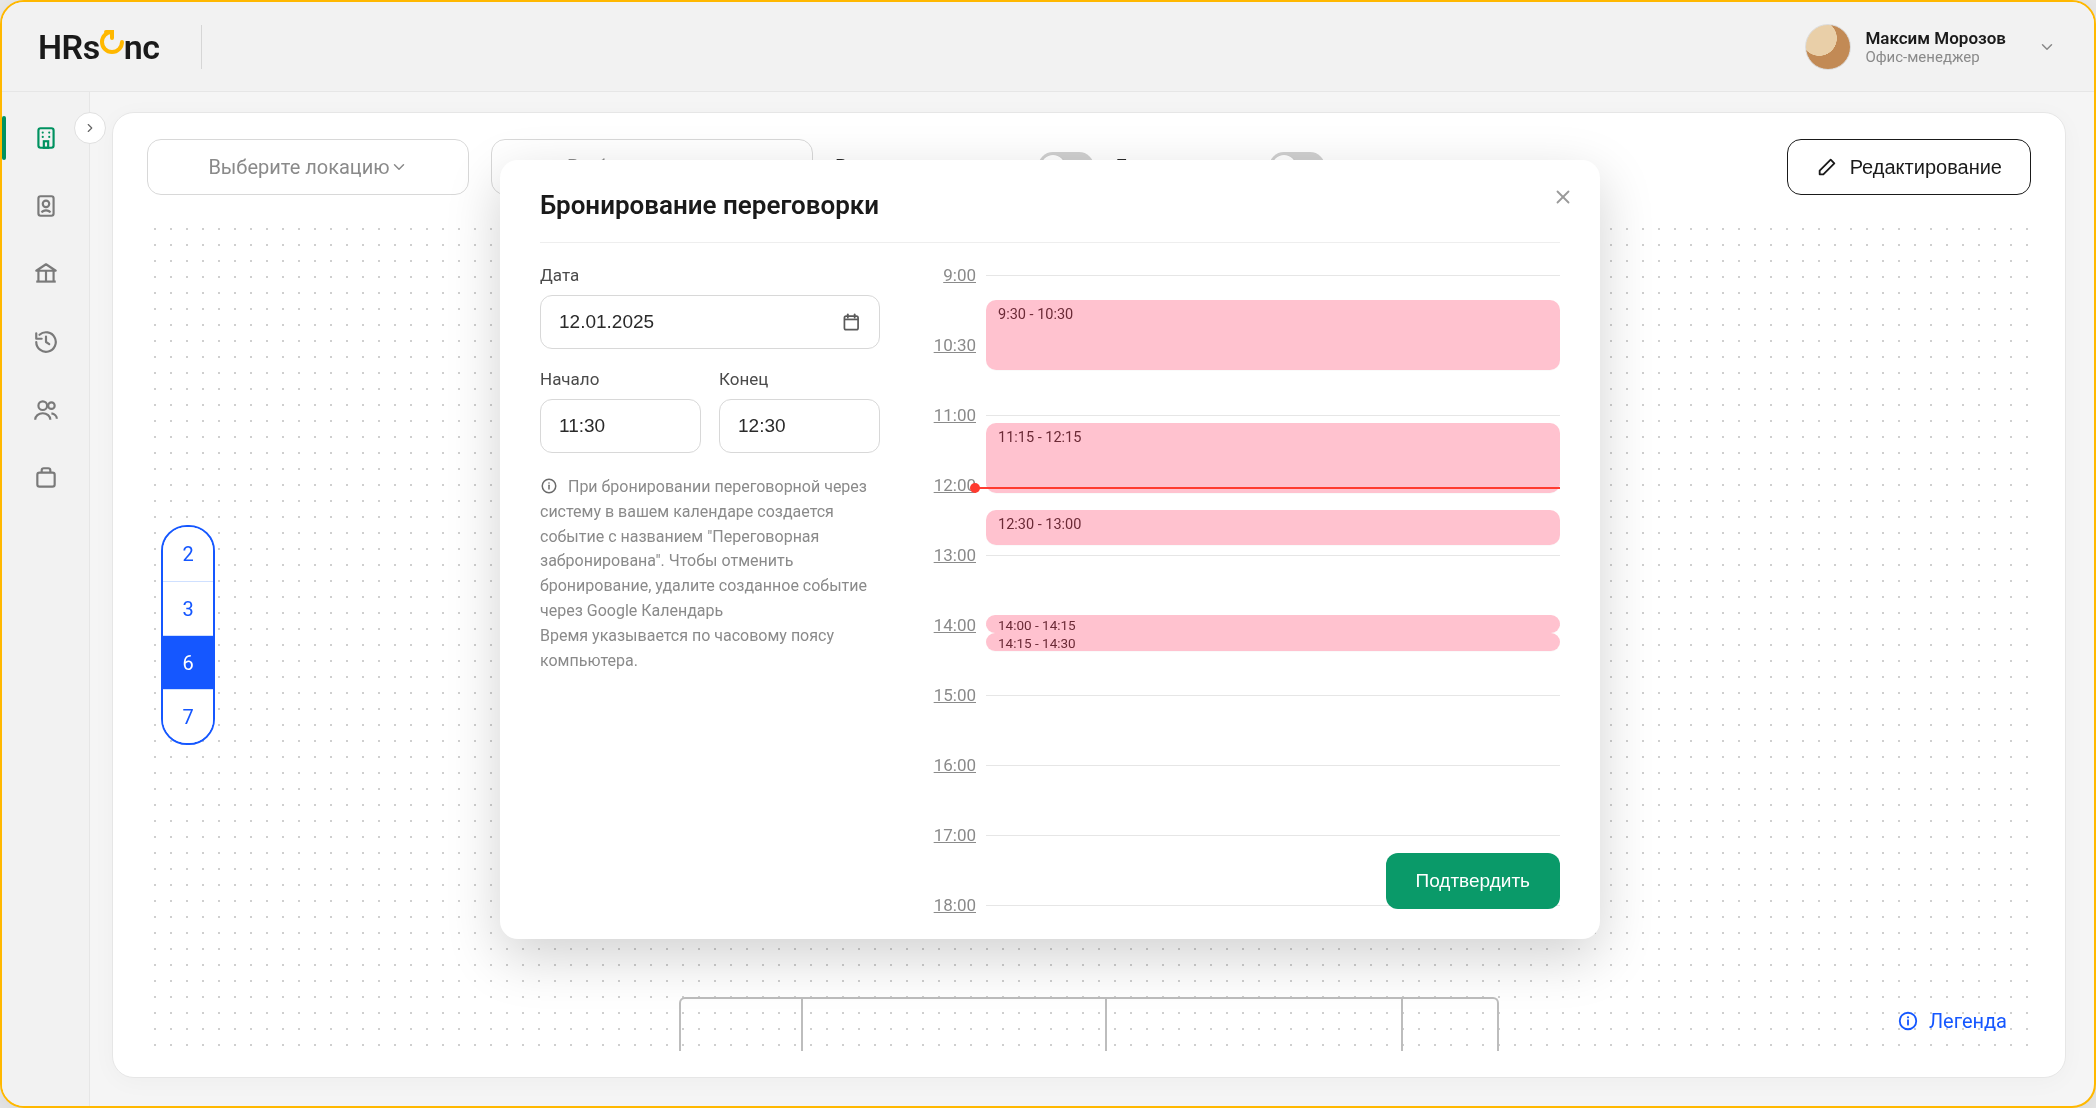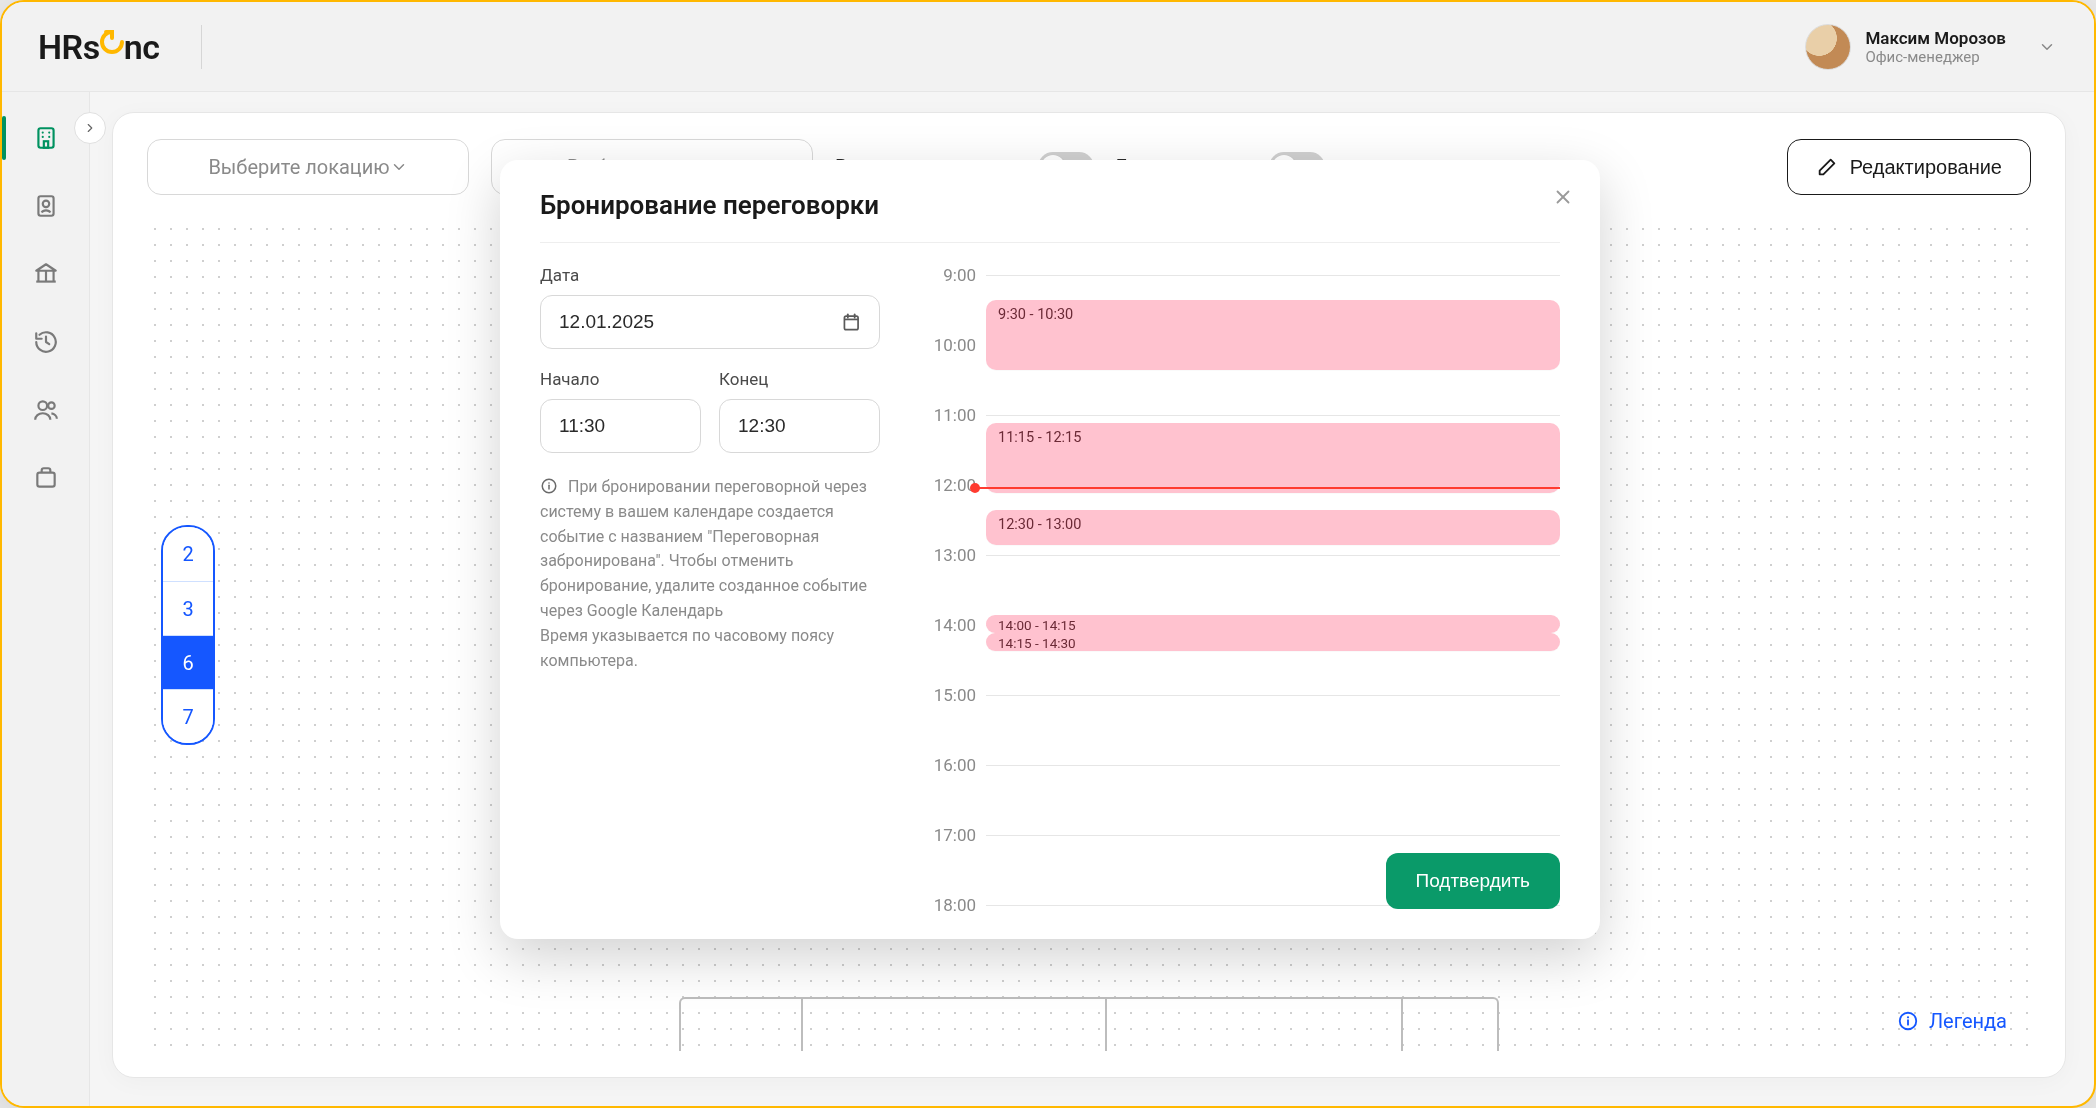--- a/index.html
+++ b/index.html
@@ -75,21 +75,21 @@
 .fld input { border:0; outline:0; font-size:19px; color:#2a2a2a; width:100%; background:transparent; }
 .date-fld { width:100%; }
 .row-2 { display:flex; gap:18px; margin-top:20px; }
 .row-2 .col { flex:1; }
 .info-box { margin-top:22px; font-size:16px; line-height:1.55; color:#8a8a8a; }
 .info-box .ico { display:inline-flex; vertical-align:-3px; margin-right:6px; color:#6a6a6a; }
 
 .cal-col { flex:1; min-width:0; }
 .timeline { position:relative; height:640px; }
 .hour-row { position:absolute; left:0; right:0; display:flex; align-items:center; }
-.hour-label { width:66px; font-size:17px; color:#8a8a8a; text-align:right; padding-right:10px; }
+.hour-label { width:66px; font-size:17px; color:#8a8a8a; text-align:right; padding-right:10px;text-decoration:underline; }
 .hour-line { flex:1; height:1px; background:#e6e6e6; }
 
 .event { position:absolute; left:66px; right:0; background:#ffc2cf; border-radius:10px; font-size:14.5px; color:#6b2a36; padding:6px 12px; box-shadow:0 1px 0 rgba(0,0,0,.02); }
 .event.small { padding:2px 12px; font-size:13.5px; }
 
 .nowline { position:absolute; left:58px; right:0; height:2px; background:#ff3b30; }
 .nowline::before { content:""; position:absolute; left:-8px; top:-4px; width:10px; height:10px; background:#ff3b30; border-radius:50%; }
 
 .confirm { position:absolute; right:40px; bottom:30px; height:56px; padding:0 30px; background:#0a9a69; color:#fff; border:0; border-radius:12px; font-size:19px; font-weight:500; cursor:pointer; }
 
@@ -283,21 +283,21 @@
         </div>
       </div>
 
       <div class="cal-col">
         <div class="timeline" id="timeline">
             <div class="hour-row" style="top: 0px;">
               <div class="hour-label">9:00</div>
               <div class="hour-line"></div>
             </div>
             <div class="hour-row" style="top: 70px;">
-              <div class="hour-label">10:00</div>
+              <div class="hour-label">10:30</div>
               <div class="hour-line"></div>
             </div>
             <div class="hour-row" style="top: 140px;">
               <div class="hour-label">11:00</div>
               <div class="hour-line"></div>
             </div>
             <div class="hour-row" style="top: 210px;">
               <div class="hour-label">12:00</div>
               <div class="hour-line"></div>
             </div>

